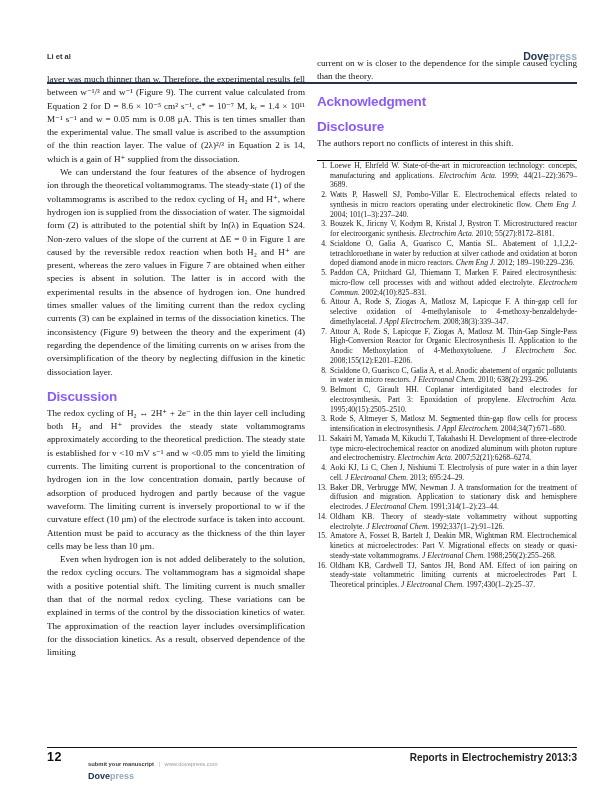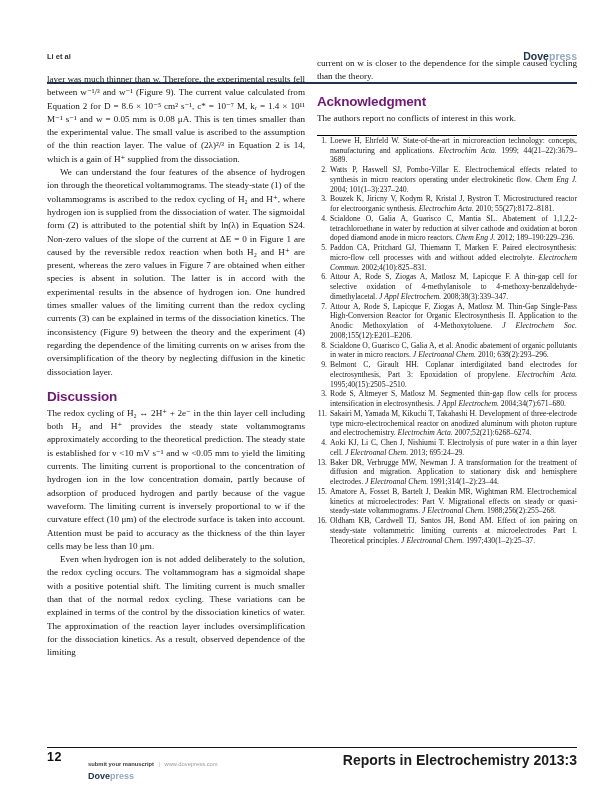--- a/index.html
+++ b/index.html
@@ -27,21 +27,21 @@
   .logo .dove  { color:#20354e; }
   .logo .press { color:#93aabd; }
   
   .col { position:absolute; top:57px; }
   .col-left  { left:47px;  width:258px;margin-top:16px; }
   .col-right { left:317px; width:260px; }
   .body-par { font-size:9.1px; line-height:13.3px; text-align:justify; color:#161616; }
   .body-par.indent { text-indent:13px; }
   h2.sec {
     font-family:"Liberation Sans","DejaVu Sans",sans-serif;
-    font-size:13.5px; font-weight:bold; letter-spacing:-0.2px; color:#701a75;
+    font-size:13.5px; font-weight:bold; letter-spacing:-0.2px; color:#8b5cf6;
     margin:10px 0 3px 0;
   }
   
   .refs-rule { border-top:1.4px solid #000; margin-top:10px; }
   h2.refs-heading { margin:4px 0 3px 0; }
   ol.refs { list-style:none; }
   ol.refs li {
     position:relative; padding-left:13px;
     font-size:7.7px; line-height:9.75px; text-align:justify; color:#1a1a1a;
   }
@@ -55,21 +55,21 @@
     font-size:12.5px; font-weight:bold; color:#111; letter-spacing:0.5px;
   }
   .footer-mid { position:absolute; left:88px; top:752px; font-family:"Liberation Sans","DejaVu Sans",sans-serif; }
   .footer-submit { font-size:5.8px; font-weight:bold; color:#3c3c3c; }
   .footer-sep { font-size:5.8px; color:#b0b0b0; }
   .footer-url { font-size:5.8px; color:#9a9a9a; }
   .footer-logo { margin-top:2px; font-size:9px; }
   .footer-right {
     position:absolute; right:35px; top:752px; text-align:right;
     font-family:"Liberation Sans","DejaVu Sans",sans-serif;
-    font-size:14px; font-weight:bold; color:#1c1c1c;
+    font-size:10px; font-weight:bold; color:#1c1c1c;
   }
 </style>
 </head>
 <body>
 
 <div>
 
   <div class="running-head">
     <span class="running-author">Li et al</span>
     <span class="logo">
@@ -81,36 +81,38 @@
     <p class="body-par">layer was much thinner than w. Therefore, the experimental results fell between w⁻¹/³ and w⁻¹ (Figure 9). The current value calculated from Equation 2 for D = 8.6 × 10⁻⁵ cm² s⁻¹, c* = 10⁻⁷ M, kᵣ = 1.4 × 10¹¹ M⁻¹ s⁻¹ and w = 0.05 mm is 0.08 μA. This is ten times smaller than the experimental value. The small value is ascribed to the assumption of the thin reaction layer. The value of (2λ)²/³ in Equation 2 is 14, which is a gain of H⁺ supplied from the dissociation.</p>
     <p class="body-par indent">We can understand the four features of the absence of hydrogen ion through the theoretical voltammograms. The steady-state (1) of the voltammograms is ascribed to the redox cycling of H₂ and H⁺, where hydrogen ion is supplied from the dissociation of water. The sigmoidal form (2) is attributed to the potential shift by ln(λ) in Equation S24. Non-zero values of the slope of the current at ΔE = 0 in Figure 1 are caused by the reversible redox reaction when both H₂ and H⁺ are present, whereas the zero values in Figure 7 are obtained when either species is absent in solution. The latter is in accord with the experimental results in the absence of hydrogen ion. One hundred times smaller values of the limiting current than the redox cycling currents (3) can be explained in terms of the dissociation kinetics. The inconsistency (Figure 9) between the theory and the experiment (4) regarding the dependence of the limiting currents on w arises from the oversimplification of the theory by neglecting diffusion in the kinetic dissociation layer.</p>
     <h2 class="sec">Discussion</h2>
     <p class="body-par">The redox cycling of H₂ ↔ 2H⁺ + 2e⁻ in the thin layer cell including both H₂ and H⁺ provides the steady state voltammograms approximately according to the theoretical prediction. The steady state is established for v &lt;10 mV s⁻¹ and w &lt;0.05 mm to yield the limiting currents. The limiting current is proportional to the concentration of hydrogen ion in the low concentration domain, partly because of adsorption of produced hydrogen and partly because of the vague waveform. The limiting current is inversely proportional to w if the curvature effect (10 μm) of the electrode surface is taken into account. Attention must be paid to accuracy as the thickness of the thin layer cells may be less than 10 μm.</p>
     <p class="body-par indent">Even when hydrogen ion is not added deliberately to the solution, the redox cycling occurs. The voltammogram has a sigmoidal shape with a positive potential shift. The limiting current is much smaller than that of the normal redox cycling. These variations can be explained in terms of the control by the dissociation kinetics of water. The approximation of the reaction layer includes oversimplification for the dissociation kinetics. As a result, observed dependence of the limiting</p>
   </div>
 
   <div class="col col-right">
     <p class="body-par">current on w is closer to the dependence for the simple caused cycling than the theory.</p>
     <h2 class="sec">Acknowledgment</h2>
-    <p class="body-par">The authors report no conflicts of interest in this work.</p>
+    <h2 class="sec">Disclosure</h2>
+    <p class="body-par">The authors report no conflicts of interest in this shift.</p>
     <div class="refs-rule"></div>
     <ol class="refs">
         <li><span class="ref-num">1.</span><span class="ref-text">Loewe H, Ehrfeld W. State-of-the-art in microreaction technology: concepts, manufacturing and applications. <span class="ref-journal">Electrochim Acta.</span> 1999; 44(21–22):3679–3689.</span></li>
         <li><span class="ref-num">2.</span><span class="ref-text">Watts P, Haswell SJ, Pombo-Villar E. Electrochemical effects related to synthesis in micro reactors operating under electrokinetic flow. <span class="ref-journal">Chem Eng J.</span> 2004; 101(1–3):237–240.</span></li>
         <li><span class="ref-num">3.</span><span class="ref-text">Bouzek K, Jiricny V, Kodym R, Kristal J, Bystron T. Microstructured reactor for electroorganic synthesis. <span class="ref-journal">Electrochim Acta.</span> 2010; 55(27):8172–8181.</span></li>
         <li><span class="ref-num">4.</span><span class="ref-text">Scialdone O, Galia A, Guarisco C, Mantia SL. Abatement of 1,1,2,2-tetrachloroethane in water by reduction at silver cathode and oxidation at boron doped diamond anode in micro reactors. <span class="ref-journal">Chem Eng J.</span> 2012; 189–190:229–236.</span></li>
         <li><span class="ref-num">5.</span><span class="ref-text">Paddon CA, Pritchard GJ, Thiemann T, Marken F. Paired electrosynthesis: micro-flow cell processes with and without added electrolyte. <span class="ref-journal">Electrochem Commun.</span> 2002;4(10):825–831.</span></li>
         <li><span class="ref-num">6.</span><span class="ref-text">Attour A, Rode S, Ziogas A, Matlosz M, Lapicque F. A thin-gap cell for selective oxidation of 4-methylanisole to 4-methoxy-benzaldehyde-dimethylacetal. <span class="ref-journal">J Appl Electrochem.</span> 2008;38(3):339–347.</span></li>
         <li><span class="ref-num">7.</span><span class="ref-text">Attour A, Rode S, Lapicque F, Ziogas A, Matlosz M. Thin-Gap Single-Pass High-Conversion Reactor for Organic Electrosynthesis II. Application to the Anodic Methoxylation of 4-Methoxytoluene. <span class="ref-journal">J Electrochem Soc.</span> 2008;155(12):E201–E206.</span></li>
         <li><span class="ref-num">8.</span><span class="ref-text">Scialdone O, Guarisco C, Galia A, et al. Anodic abatement of organic pollutants in water in micro reactors. <span class="ref-journal">J Electroanal Chem.</span> 2010; 638(2):293–296.</span></li>
         <li><span class="ref-num">9.</span><span class="ref-text">Belmont C, Girault HH. Coplanar interdigitated band electrodes for electrosynthesis, Part 3: Epoxidation of propylene. <span class="ref-journal">Electrochim Acta.</span> 1995;40(15):2505–2510.</span></li>
         <li><span class="ref-num">3.</span><span class="ref-text">Rode S, Altmeyer S, Matlosz M. Segmented thin-gap flow cells for process intensification in electrosynthesis. <span class="ref-journal">J Appl Electrochem.</span> 2004;34(7):671–680.</span></li>
         <li><span class="ref-num">11.</span><span class="ref-text">Sakairi M, Yamada M, Kikuchi T, Takahashi H. Development of three-electrode type micro-electrochemical reactor on anodized aluminum with photon rupture and electrochemistry. <span class="ref-journal">Electrochim Acta.</span> 2007;52(21):6268–6274.</span></li>
         <li><span class="ref-num">4.</span><span class="ref-text">Aoki KJ, Li C, Chen J, Nishiumi T. Electrolysis of pure water in a thin layer cell. <span class="ref-journal">J Electroanal Chem.</span> 2013; 695:24–29.</span></li>
         <li><span class="ref-num">13.</span><span class="ref-text">Baker DR, Verbrugge MW, Newman J. A transformation for the treatment of diffusion and migration. Application to stationary disk and hemisphere electrodes. <span class="ref-journal">J Electroanal Chem.</span> 1991;314(1–2):23–44.</span></li>
+        <li><span class="ref-num">14.</span><span class="ref-text">Oldham KB. Theory of steady-state voltammetry without supporting electrolyte. <span class="ref-journal">J Electroanal Chem.</span> 1992;337(1–2):91–126.</span></li>
         <li><span class="ref-num">15.</span><span class="ref-text">Amatore A, Fosset B, Bartelt J, Deakin MR, Wightman RM. Electrochemical kinetics at microelectrodes: Part V. Migrational effects on steady or quasi-steady-state voltammograms. <span class="ref-journal">J Electroanal Chem.</span> 1988;256(2):255–268.</span></li>
         <li><span class="ref-num">16.</span><span class="ref-text">Oldham KB, Cardwell TJ, Santos JH, Bond AM. Effect of ion pairing on steady-state voltammetric limiting currents at microelectrodes Part I. Theoretical principles. <span class="ref-journal">J Electroanal Chem.</span> 1997;430(1–2):25–37.</span></li>
       </ol>
   </div>
 
   <div class="footer-rule"></div>
   <div class="footer-page">12</div>
   <div class="footer-mid">
     <div>
       <span class="footer-submit">submit your manuscript</span>

